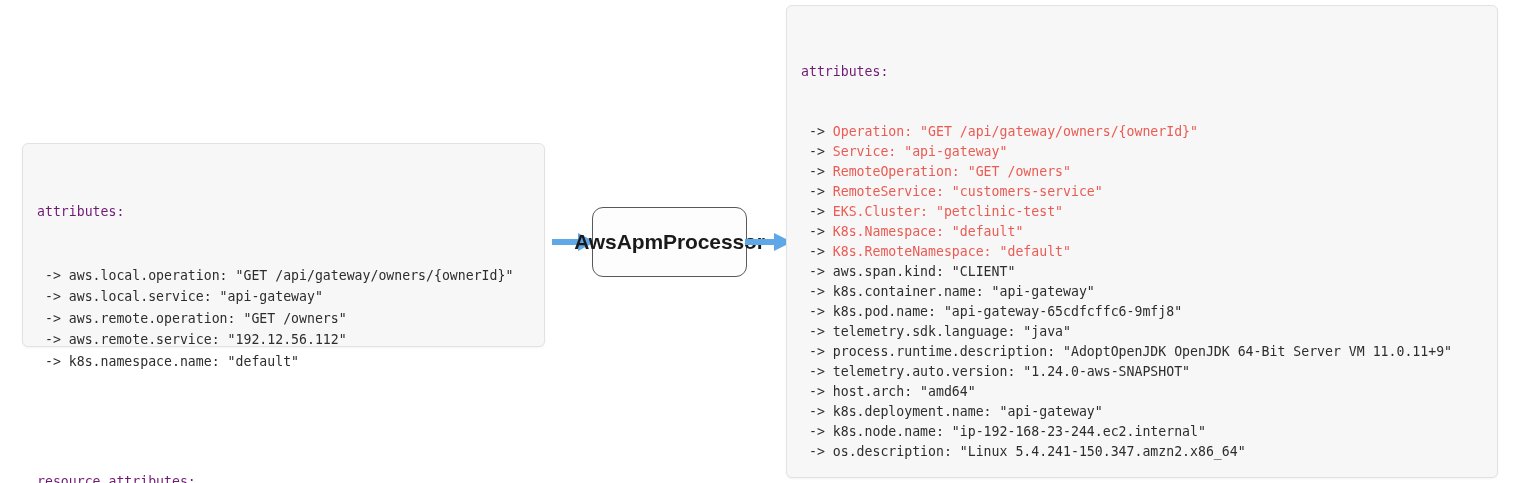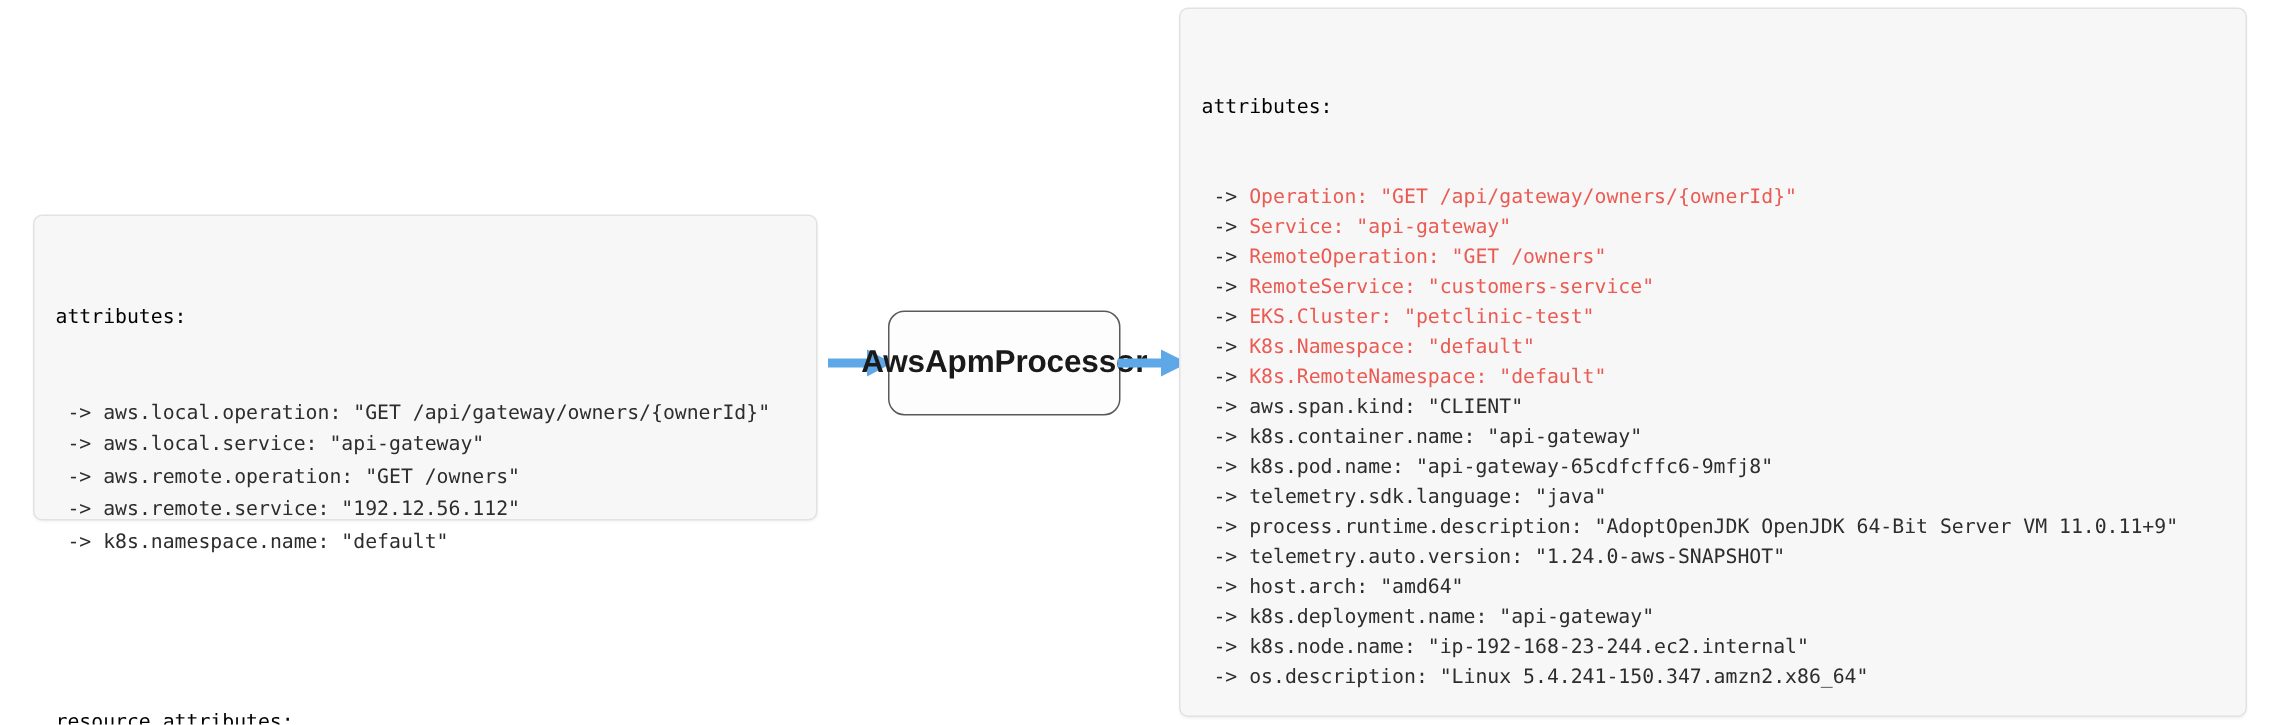--- a/index.html
+++ b/index.html
@@ -77,21 +77,21 @@
 
   .kv {
     color: #2d2d2d;
   }
 
   .kv.hl {
     color: #ea5b53;
   }
 
   .hdr {
-    color: #000000;
+    color: #701a75;
   }
 
   
   .processor {
     position: absolute;
     left: 592px;
     top: 207px;
     width: 155px;
     height: 70px;
     background: #fdfdfd;

